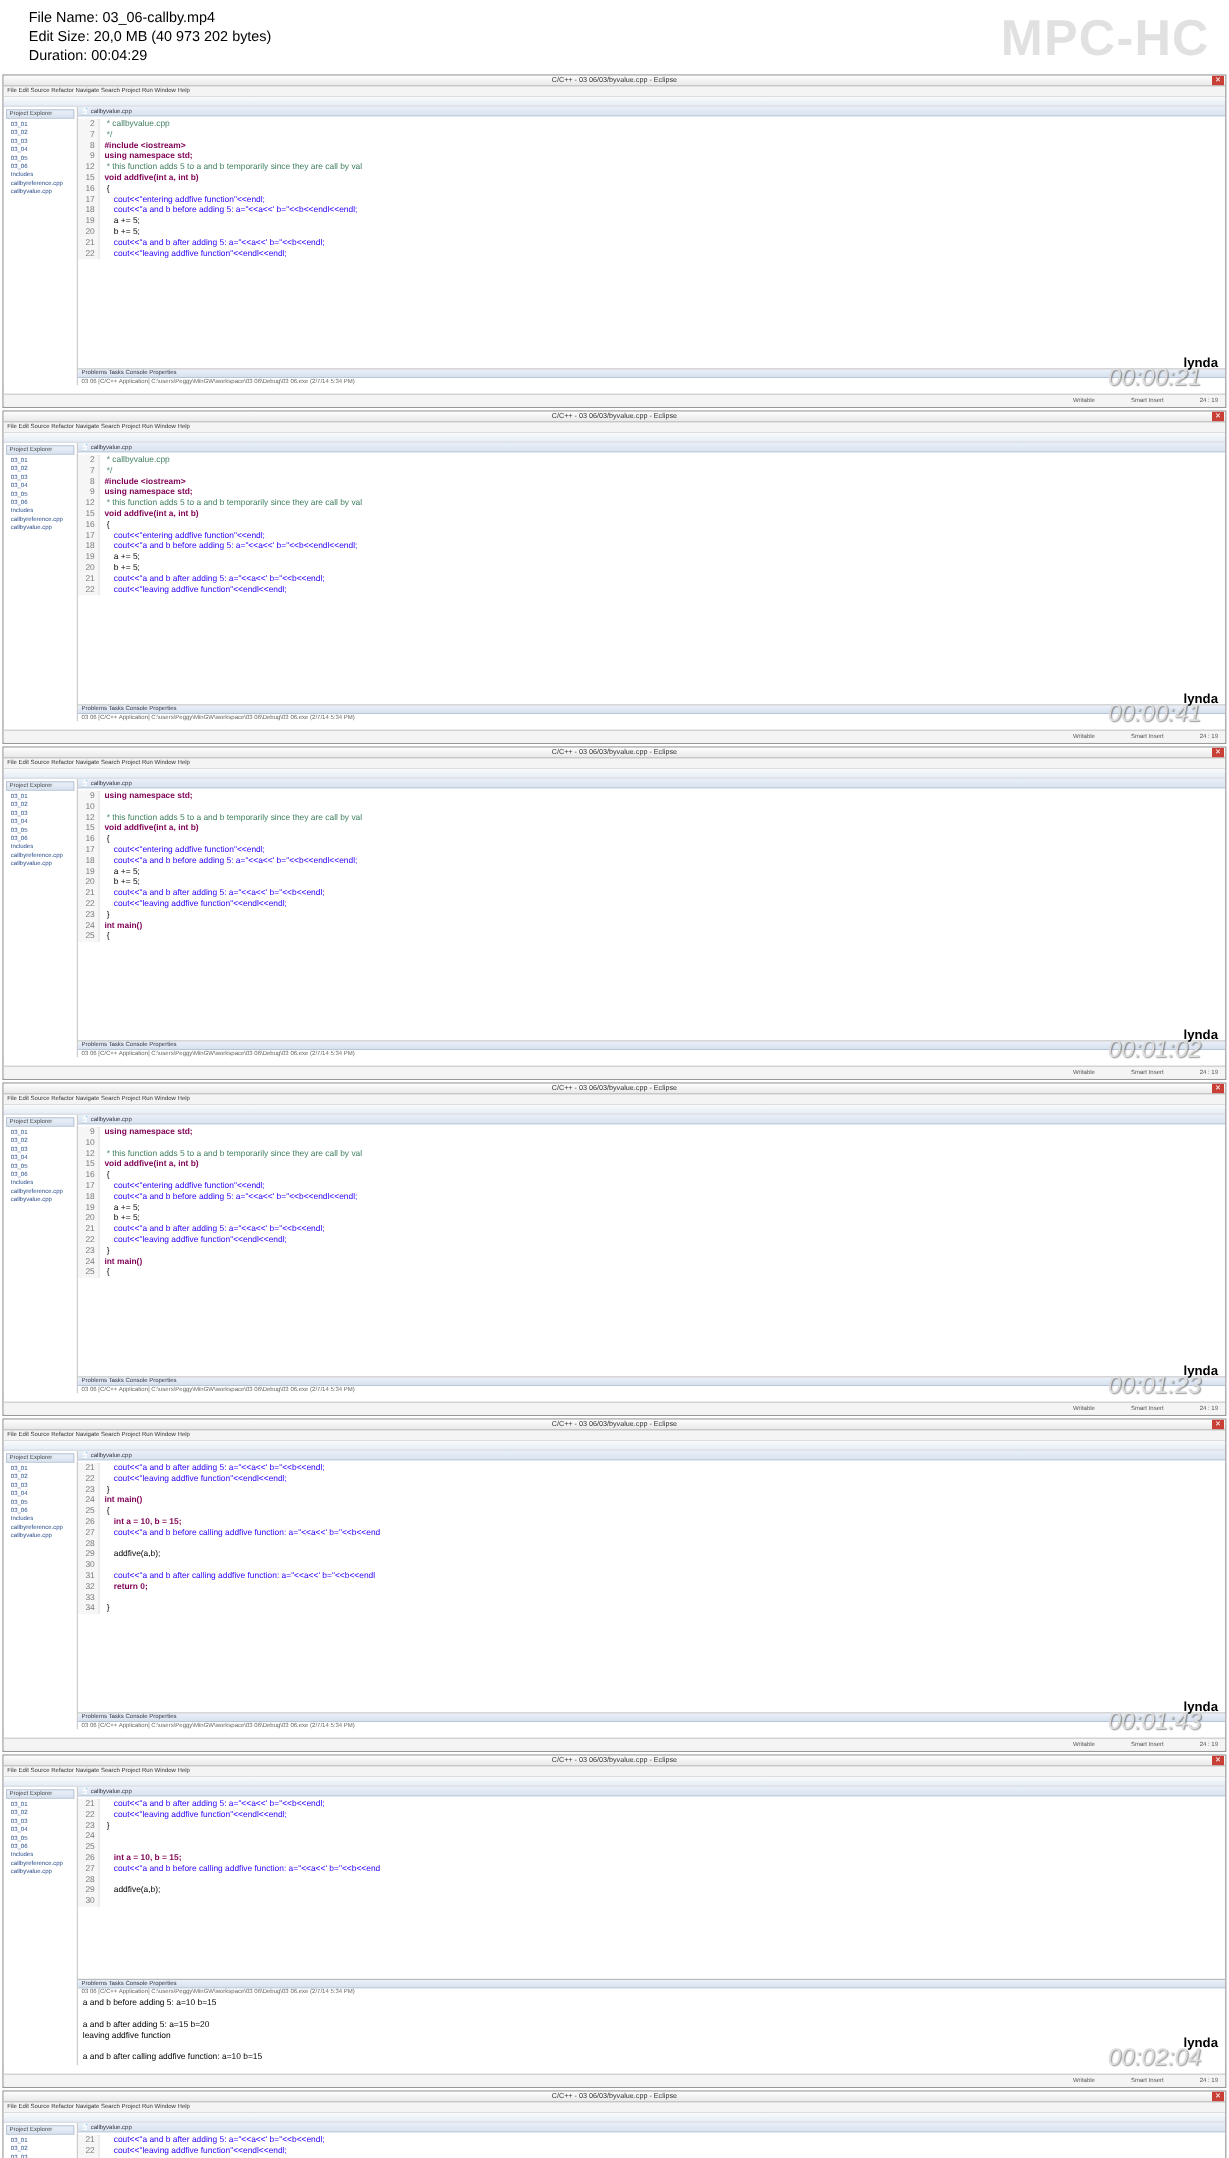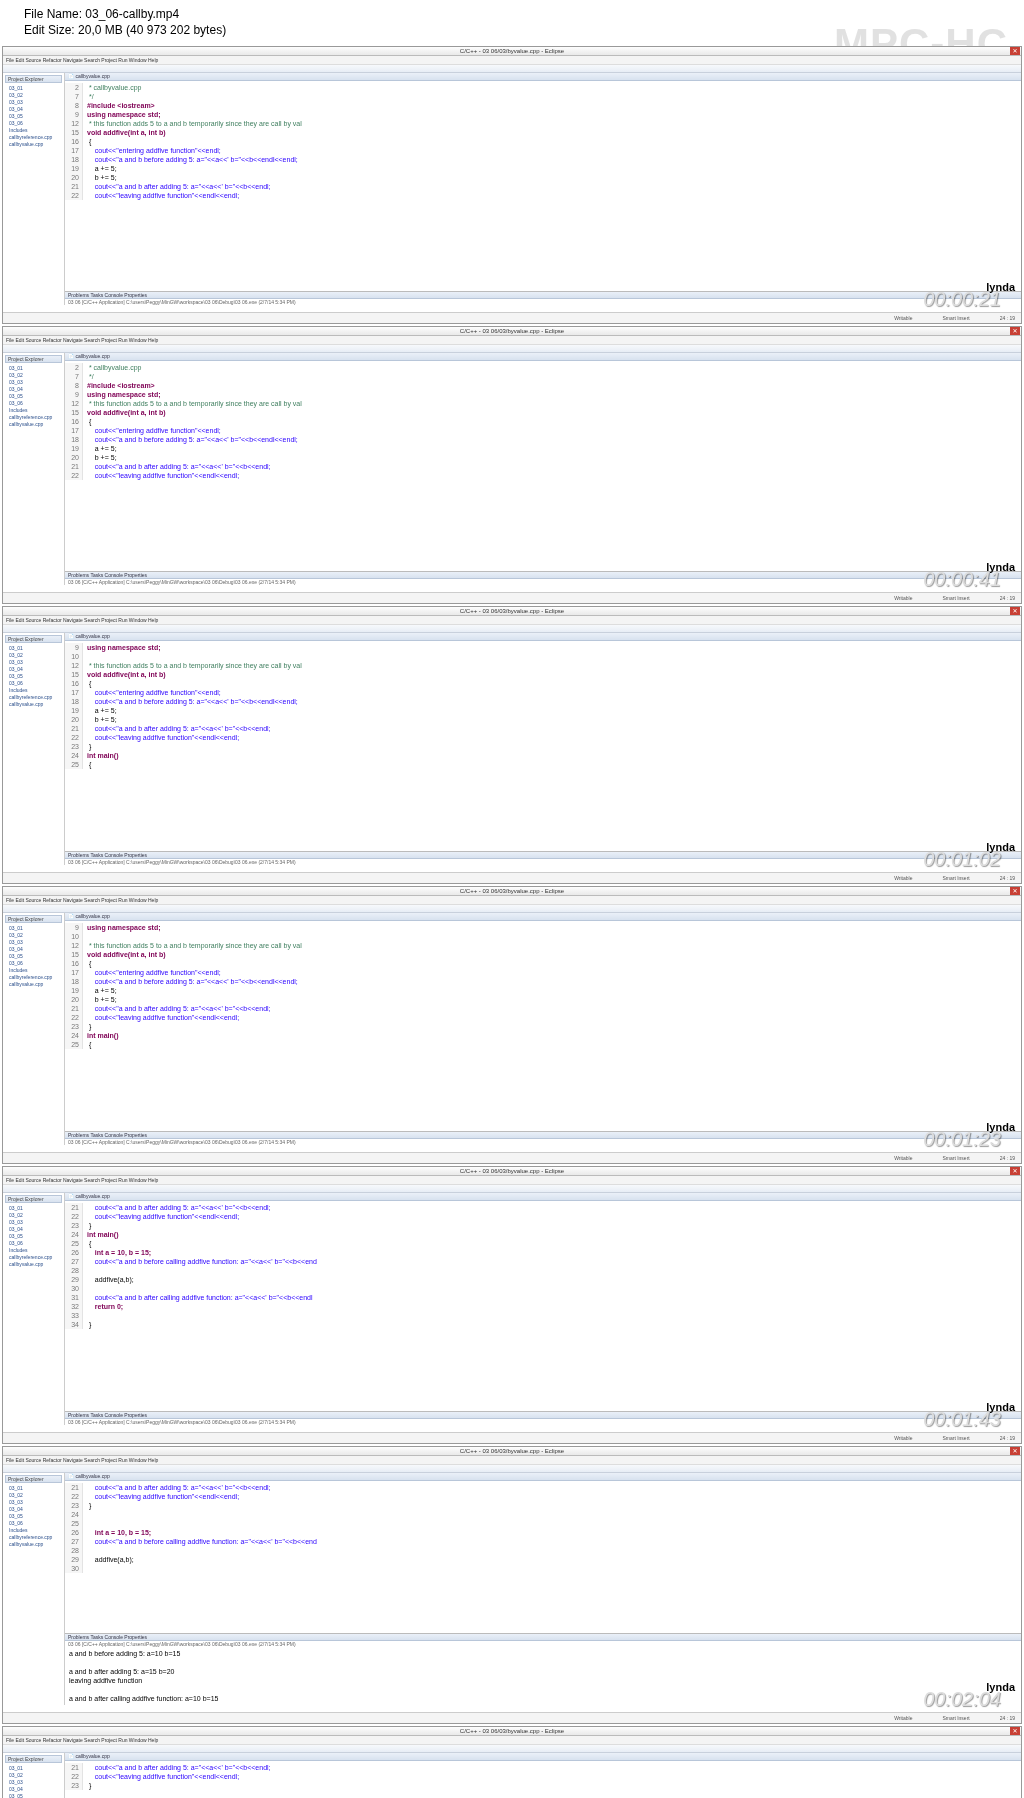--- a/index.html
+++ b/index.html
@@ -1,19 +1,19 @@
 <!DOCTYPE html>
 <html><head>
 <meta charset="utf-8">
 <style>
 *{margin:0;padding:0;box-sizing:border-box;font-family:"Segoe UI",Arial,sans-serif}
 body{background:#fff;width:1024px}
 .header{padding:6px 24px;position:relative}
 .header-line{font-size:12px;line-height:16px;color:#000}
-.watermark{position:absolute;top:20px;right:16px;font-size:42px;font-weight:700;color:rgba(200,200,200,.55);letter-spacing:1px}
+.watermark{position:absolute;top:8px;right:16px;font-size:42px;font-weight:700;color:rgba(200,200,200,.55);letter-spacing:1px}
 .grid{display:grid;grid-template-columns:1fr;gap:2px;padding:2px}
 .tile{border:1px solid #999;background:#fff;position:relative;height:278px;overflow:hidden}
 .tile-title{background:linear-gradient(#fdfdfd,#e9e9e9);border-bottom:1px solid #bbb;font-size:6px;text-align:center;padding:1px;color:#333;position:relative}
 .tile-close{position:absolute;right:1px;top:0;width:10px;height:8px;background:#c84035;color:#fff;font-size:6px;line-height:8px;text-align:center}
 .menubar{background:#f4f4f4;font-size:5px;padding:1px 3px;color:#333;border-bottom:1px solid #ddd}
 .toolbar{background:linear-gradient(#f7f9fc,#e7edf5);height:8px;border-bottom:1px solid #c8d0dc}
 .body{display:flex;height:calc(100% - 44px)}
 .sidebar{width:62px;background:#fff;border-right:1px solid #ccc;font-size:5px;padding:2px;color:#444}
 .sidebar-hdr{background:linear-gradient(#eaf0f8,#d8e2ef);border:1px solid #b8c6d9;padding:0 2px;font-size:5px;margin-bottom:2px}
 .tree-node{color:#2a4e8b;padding-left:4px;line-height:7px}
@@ -34,20 +34,21 @@
 .status{position:absolute;bottom:0;left:0;right:0;height:11px;background:#f4f4f4;border-top:1px solid #ccc;font-size:5px;display:flex;justify-content:flex-end;align-items:center;padding:0 6px;color:#555;gap:30px}
 .timestamp{position:absolute;right:20px;bottom:12px;color:#ddd;font-size:20px;font-weight:300;font-style:italic;text-shadow:1px 1px 1px rgba(0,0,0,.4)}
 .lynda{position:absolute;right:6px;bottom:30px;color:#000;font-size:11px;font-weight:700}
 </style>
 </head>
 <body>
 
 <div class="header">
   <div class="header-line"><span>File Name: </span><span>03_06-callby.mp4</span></div>
   <div class="header-line"><span>Edit Size: </span><span>20,0 MB (40 973 202 bytes)</span></div>
+  <div class="header-line"><span>Duration: </span><span>00:04:29</span></div>
   <div class="watermark">MPC-HC</div>
 </div>
 
 <div class="grid" id="grid">
     <div class="tile">
     <div class="tile-title">C/C++ - 03 06/03/byvalue.cpp - Eclipse
       <div class="tile-close">✕</div>
     </div>
     <div class="menubar">File  Edit  Source  Refactor  Navigate  Search  Project  Run  Window  Help</div>
     <div class="toolbar"></div>

